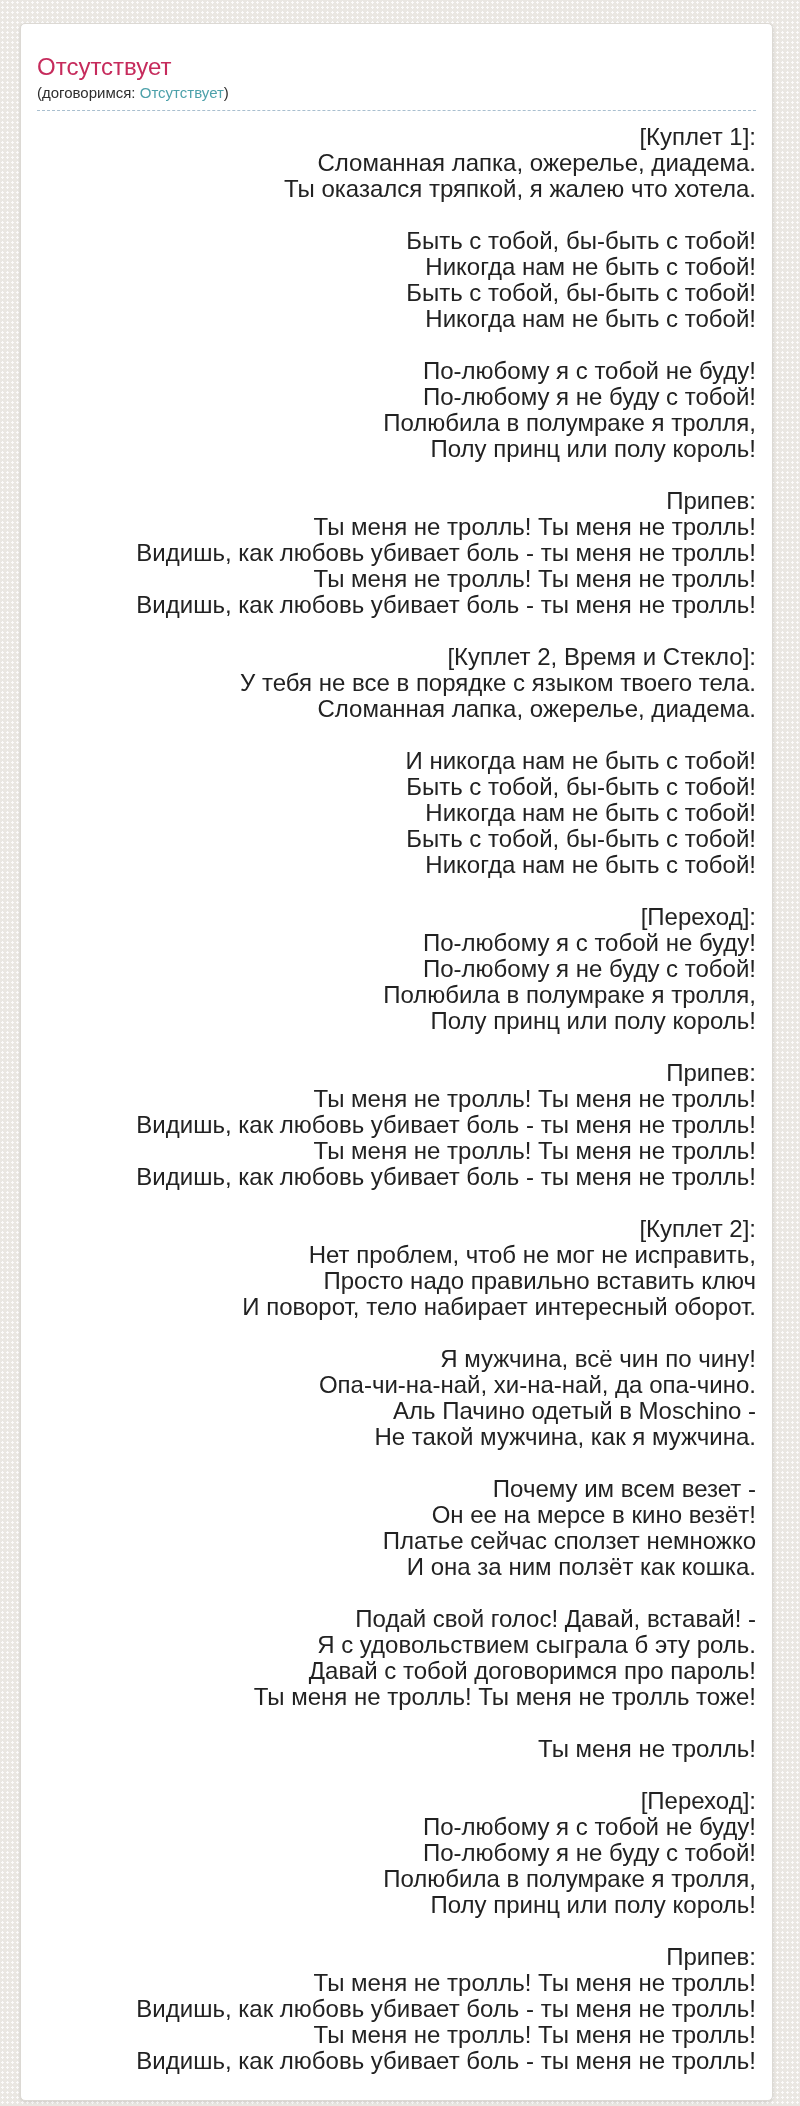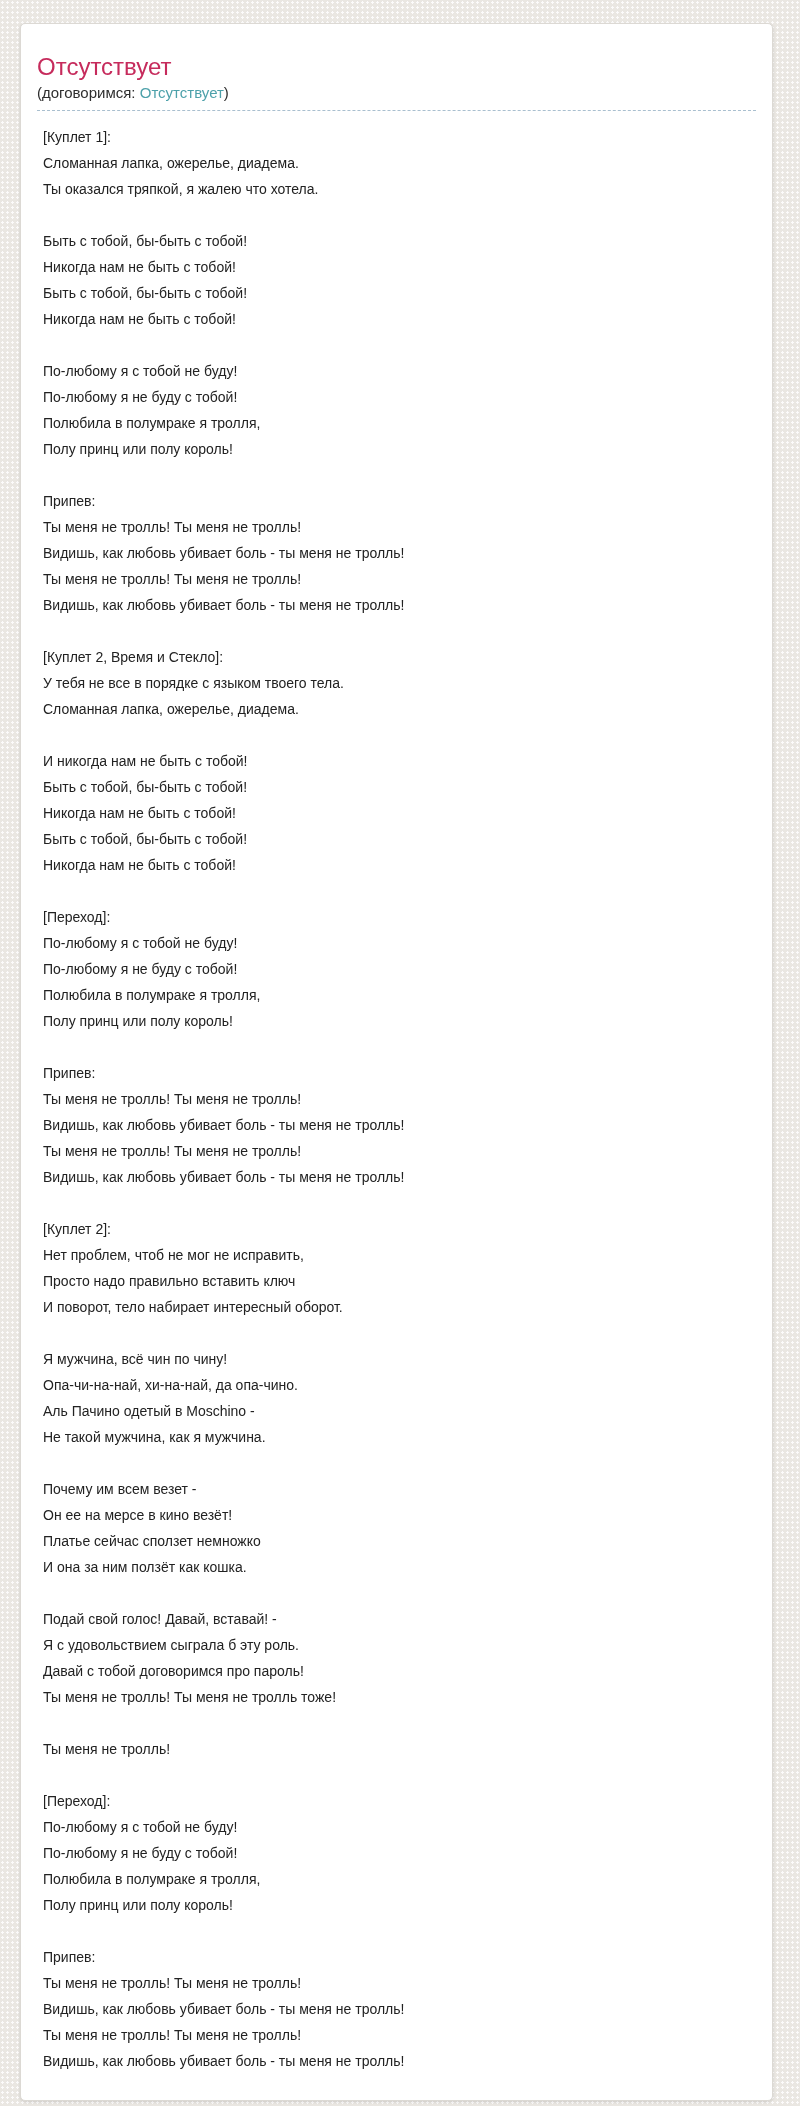--- a/index.html
+++ b/index.html
@@ -47,24 +47,25 @@
     line-height:21px;
     color:#2e2e2e;
   }
   .artist-link{
     color:var(--link-color);
     text-decoration:none;
     cursor:pointer;
   }
   .lyrics{
     margin:13px 0 0 6px;
-    font-size:14px;
+    font-size:24px;
     line-height:26px;
     color:var(--text-color);
     white-space:pre-line;
+    text-align:right;
   }
 </style>
 </head>
 <body>
 
 <div class="card">
   <div class="song-header">
     <h1 class="song-title">Отсутствует</h1>
     <div class="artist-line"><span>(договоримся: </span><a class="artist-link">Отсутствует</a><span>)</span></div>
   </div>

